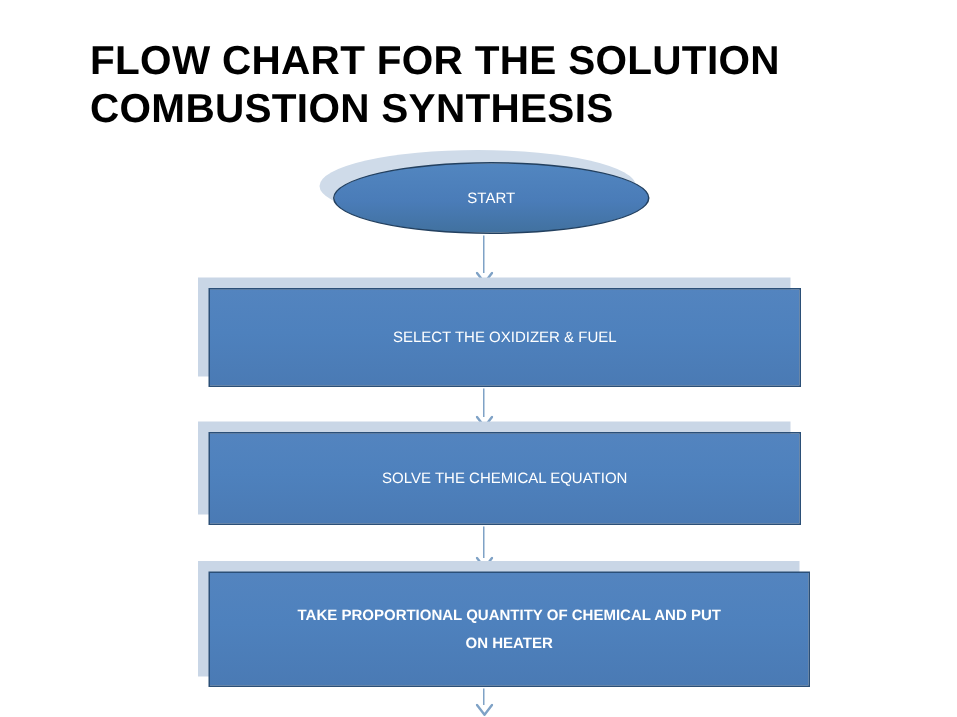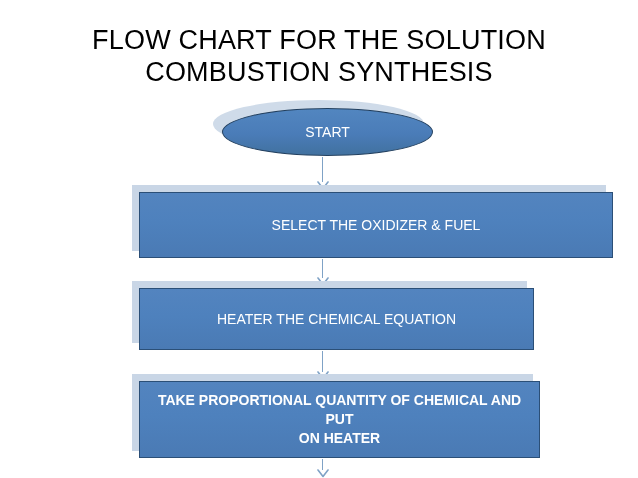--- a/index.html
+++ b/index.html
@@ -21,25 +21,24 @@
     height: 478px;
     background: #ffffff;
   }
 
   
   .title {
     position: absolute;
     left: 60px;
     top: 24px;
     width: 518px;
-    text-align: center;
     color: #000000;
     font-size: 27px;
     line-height: 32px;
-    font-weight: 400;
+    font-weight: 700;
     letter-spacing: 0.2px;
     white-space: pre-line;
   }
 
   
   .node {
     position: absolute;
     box-sizing: border-box;
   }
 
@@ -60,21 +59,21 @@
     top: 0;
     width: 100%;
     height: 100%;
     box-sizing: border-box;
     background: #4e81bd;
     border: 1px solid #2b4f77;
     display: flex;
     align-items: center;
     justify-content: center;
     color: #ffffff;
-    font-size: 14px;
+    font-size: 10px;
     line-height: 19px;
     text-align: center;
     padding: 0 14px;
     white-space: pre-line;
   }
 
   
   .node.terminator .plate {
     border-radius: 50%;
     left: -9px;
@@ -129,37 +128,37 @@
 
   <div class="connector" style="left:316px; top:157px; height:33px;">
     <div class="stem"></div>
     <div class="head">
       <svg width="12" height="9" viewBox="0 0 12 9">
         <path d="M1 1 L6 7.5 L11 1" fill="none" stroke="#7fa2c6" stroke-width="1.6" stroke-linecap="round" stroke-linejoin="round"></path>
       </svg>
     </div>
   </div>
 
-  <div class="node process" style="left:139px; top:192px; width:474px; height:66px;">
+  <div class="node process" style="left:139px; top:192px; width:395px; height:66px;">
     <div class="plate"></div>
     <div class="body">SELECT THE OXIDIZER &amp;  FUEL</div>
   </div>
 
   <div class="connector" style="left:316px; top:259px; height:27px;">
     <div class="stem"></div>
     <div class="head">
       <svg width="12" height="9" viewBox="0 0 12 9">
         <path d="M1 1 L6 7.5 L11 1" fill="none" stroke="#7fa2c6" stroke-width="1.6" stroke-linecap="round" stroke-linejoin="round"></path>
       </svg>
     </div>
   </div>
 
   <div class="node process" style="left:139px; top:288px; width:395px; height:62px;">
     <div class="plate"></div>
-    <div class="body">HEATER THE CHEMICAL EQUATION</div>
+    <div class="body">SOLVE THE CHEMICAL EQUATION</div>
   </div>
 
   <div class="connector" style="left:316px; top:351px; height:29px;">
     <div class="stem"></div>
     <div class="head">
       <svg width="12" height="9" viewBox="0 0 12 9">
         <path d="M1 1 L6 7.5 L11 1" fill="none" stroke="#7fa2c6" stroke-width="1.6" stroke-linecap="round" stroke-linejoin="round"></path>
       </svg>
     </div>
   </div>

